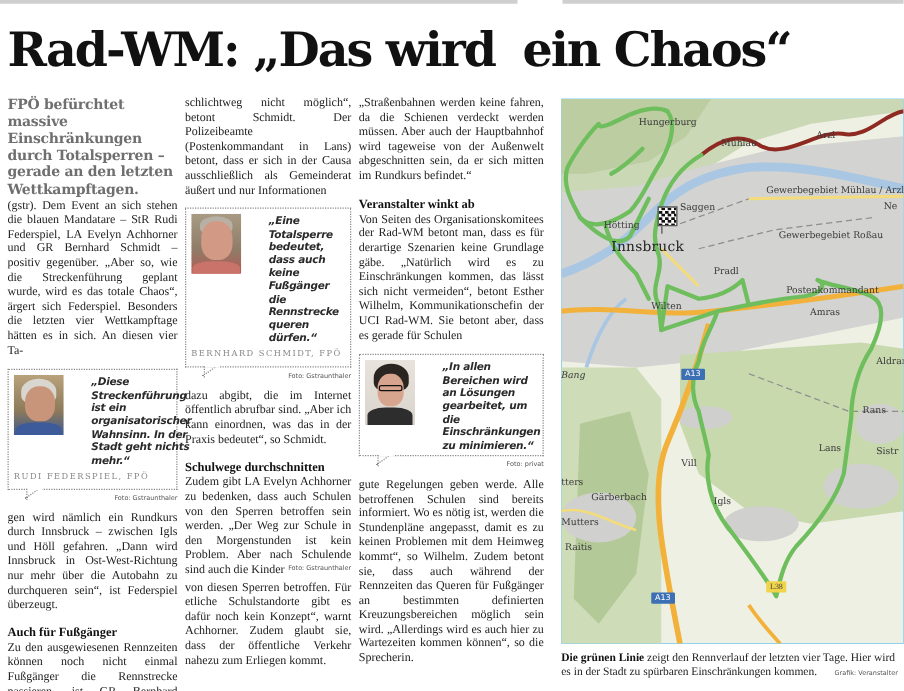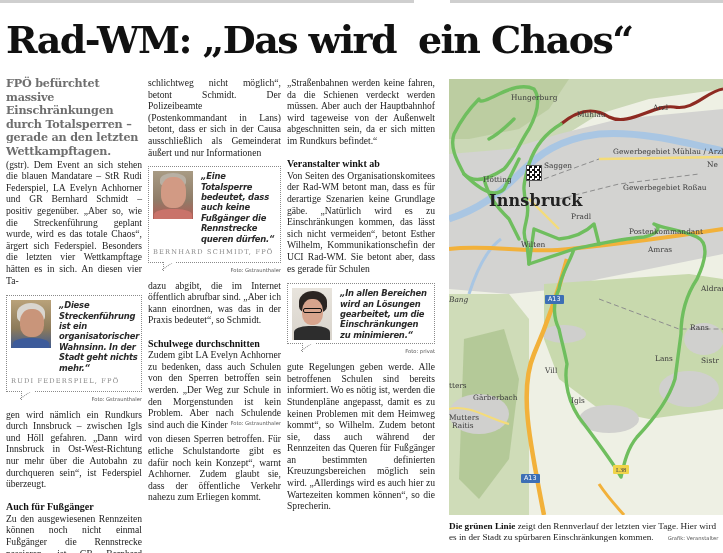--- a/index.html
+++ b/index.html
@@ -29,21 +29,21 @@
     font-family: "DejaVu Serif", serif; font-weight: bold;
     font-size: 11.2px; line-height: 13.6px; color: #6f6f6f; text-align: left;
     margin-bottom: 9px; letter-spacing: -0.2px;
   }
   .sub { font-weight: bold; color: #111; font-size: 10px; }
 
   .quotebox {
     position: relative; border: 1px dotted #8a8a8a; padding: 4px 4px 3px 4px;
     margin: 6px 0 14px 0; background: #fff;
   }
-  .quotebox .qrow { display: flex; gap: 8px; }
+  .quotebox .qrow { display: flex; gap: 22px; }
   .quotebox .photo { width: 40px; height: 48px; flex: 0 0 40px; position: relative; overflow: hidden; }
   .quotebox .qtext {
     font-family: "DejaVu Sans", sans-serif; font-style: italic; font-weight: bold;
     font-size: 8.4px; line-height: 10.4px; color: #2a2a2a; text-align: left; letter-spacing: -0.2px;
   }
   .quotebox .qname {
     font-family: "DejaVu Serif", serif; font-size: 6.6px; letter-spacing: 1.2px;
     color: #888; margin-top: 3px; text-transform: uppercase;
   }
   .quotebox .tail {
@@ -71,21 +71,21 @@
   .hair { position:absolute; border-radius: 50% 50% 30% 30%; }
   .body { position:absolute; border-radius: 40% 40% 0 0; }
 
   
   .map {
     position: absolute; left: 449px; top: 79px; width: 274px; height: 436px; overflow: hidden;
     background: #0ea5e9;
   }
   .map svg { position: absolute; left: 0; top: 0; }
   .maplabel { position: absolute; font-family: "DejaVu Serif", serif; font-size: 7.4px; color: #3a3a3a; white-space: nowrap; }
-  .maplabel.big { font-size: 16px; font-weight: bold; color: #222; letter-spacing: 0.2px; }
+  .maplabel.big { font-size: 11px; font-weight: normal; color: #222; letter-spacing: 0.2px; }
   .shield {
     position: absolute; background: #3d6fb5; color: #fff; font-family: "DejaVu Sans", sans-serif;
     font-size: 6.4px; padding: 0 3px; line-height: 9px; border-radius: 1px;
   }
   .flag {
     position: absolute; left: 77px; top: 86px; width: 16px; height: 16px; border: 1px solid #555; background:
       conic-gradient(#111 25%, #fff 0 50%, #111 0 75%, #fff 0) 0 0/5px 5px;
   }
   .flag::after { content:""; position:absolute; left:2px; top:15px; width:1px; height:6px; background:#555; }
 
@@ -246,20 +246,20 @@
   <div class="maplabel" style="left:0px;top:216px;font-style:italic;">Bang</div>
   <div class="shield" style="left:96px;top:216px;">A13</div>
   <div class="maplabel" style="left:241px;top:244px;">Rans</div>
   <div class="maplabel" style="left:206px;top:275px;">Lans</div>
   <div class="maplabel" style="left:252px;top:277px;">Sistr</div>
   <div class="maplabel" style="left:96px;top:287px;">Vill</div>
   <div class="maplabel" style="left:0px;top:302px;">tters</div>
   <div class="maplabel" style="left:24px;top:314px;">Gärberbach</div>
   <div class="maplabel" style="left:122px;top:317px;">Igls</div>
   <div class="maplabel" style="left:0px;top:334px;">Mutters</div>
-  <div class="maplabel" style="left:3px;top:342px;">Raitis</div>
+  <div class="maplabel" style="left:3px;top:354px;">Raitis</div>
   <div class="shield" style="left:164px;top:386px;background:#f0d44a;color:#444;font-family:Liberation Serif, serif;">L38</div>
   <div class="shield" style="left:72px;top:395px;">A13</div>
 </div>
 
 <div class="caption">
   <b>Die grünen Linie</b><span> zeigt den Rennverlauf der letzten vier Tage. Hier wird es in der Stadt zu spürbaren Einschränkungen kommen.</span><span class="gcredit">Grafik: Veranstalter</span>
 </div>
 
 </body></html>

